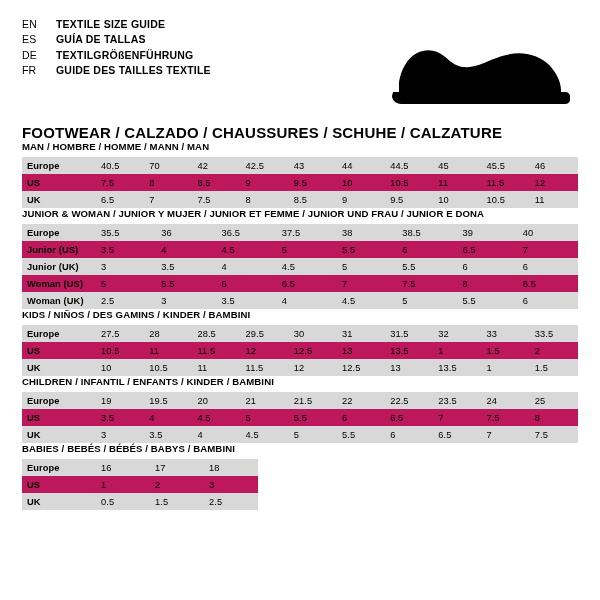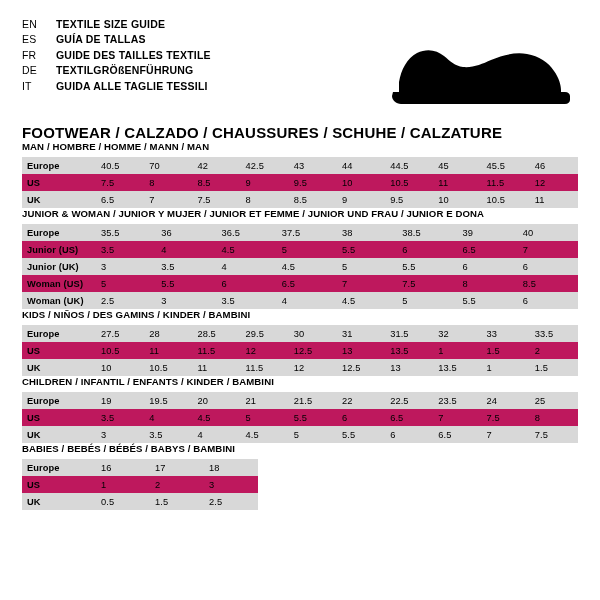--- a/index.html
+++ b/index.html
@@ -102,30 +102,26 @@
     <div class="lang-block">
       <div class="lang-row">
         <span class="lang-code">EN</span>
         <span class="lang-title">TEXTILE SIZE GUIDE</span>
       </div>
       <div class="lang-row">
         <span class="lang-code">ES</span>
         <span class="lang-title">GUÍA DE TALLAS</span>
       </div>
       <div class="lang-row">
+        <span class="lang-code">DE</span>
+        <span class="lang-title">TEXTILGRÖßENFÜHRUNG</span>
+      </div>
+      <div class="lang-row">
         <span class="lang-code">FR</span>
         <span class="lang-title">GUIDE DES TAILLES TEXTILE</span>
-      </div>
-      <div class="lang-row">
-        <span class="lang-code">DE</span>
-        <span class="lang-title">TEXTILGRÖßENFÜHRUNG</span>
-      </div>
-      <div class="lang-row">
-        <span class="lang-code">IT</span>
-        <span class="lang-title">GUIDA ALLE TAGLIE TESSILI</span>
       </div>
     </div>
 
     <svg class="shoe-art" viewBox="0 0 185 80">
       <path fill="#000000" d="M12,52 C14,40 20,28 30,23 C40,18 50,20 57,26 C63,31 68,36 76,37
         C86,38 95,34 104,30 C116,25 128,22 140,24 C152,26 161,32 167,41
         C172,48 174,55 174,60 L174,64 L12,64 Z"></path>
       <path fill="#000000" d="M6,62 L178,62 C181,62 183,64 183,66 L183,70 C183,72 181,74 178,74
         L14,74 C9,74 5,70 5,66 Z"></path>
     </svg>

